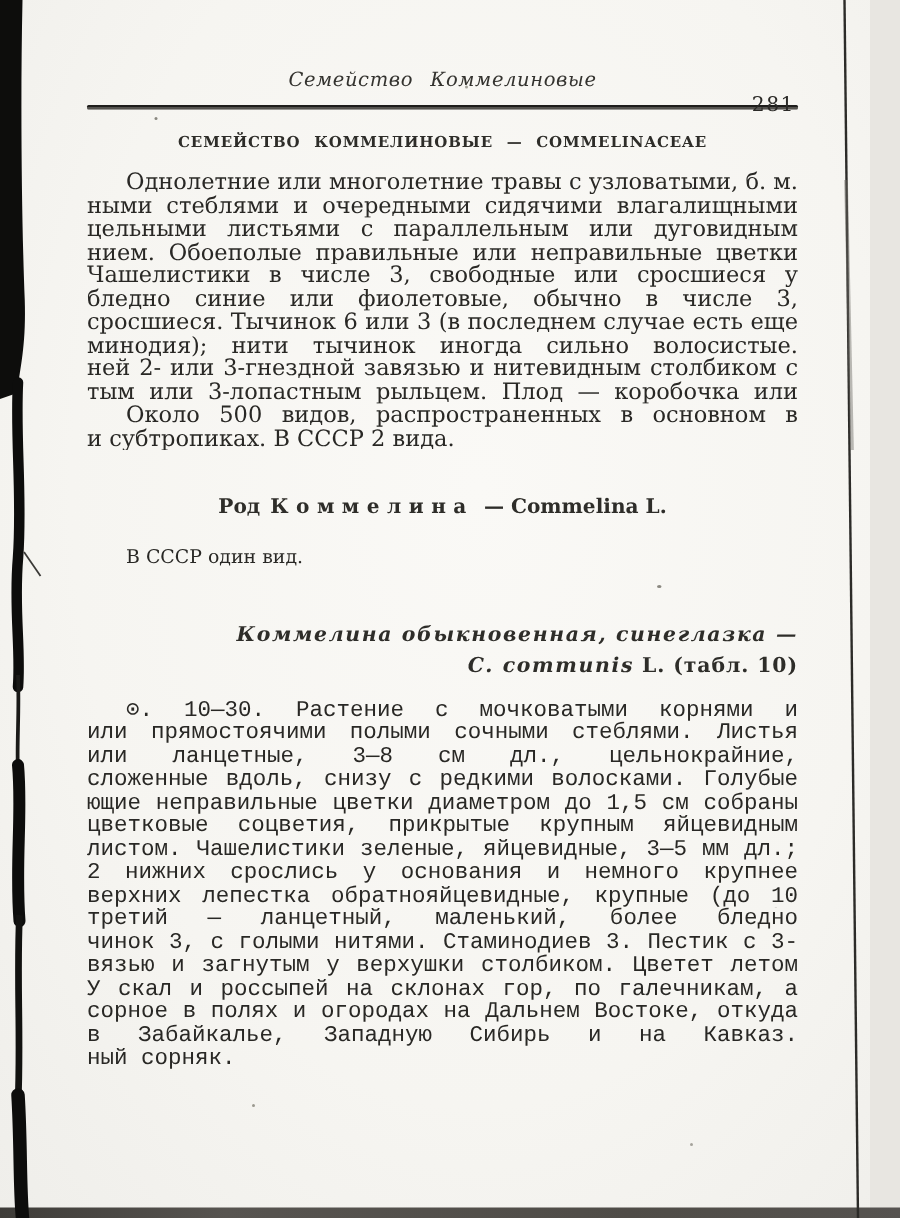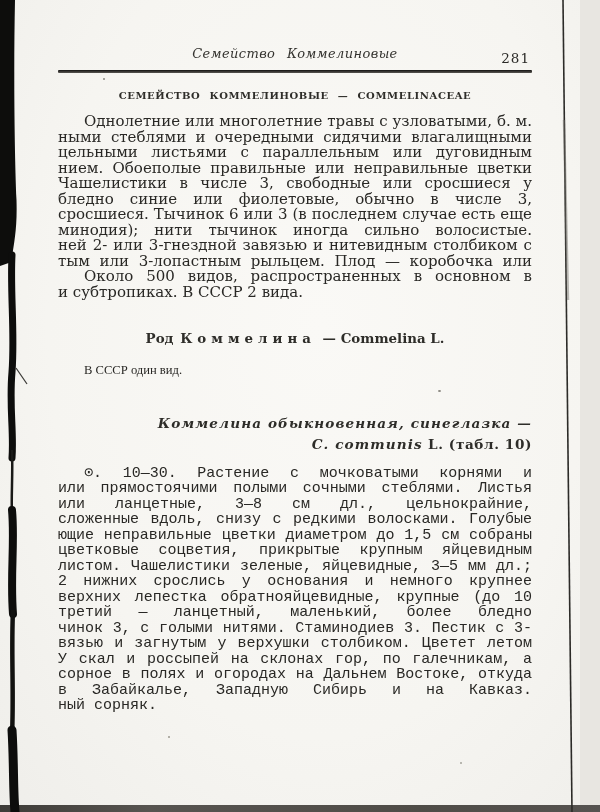--- a/index.html
+++ b/index.html
@@ -52,21 +52,21 @@
     text-align: center;
     font-style: italic;
     font-size: 13px;
     word-spacing: 7px;
     letter-spacing: 0.4px;
     color: #34332f;
   }
   .page-number {
     position: absolute;
     right: 2px;
-    top: 4px;
+    top: 16px;
     font-size: 13.5px;
     font-style: normal;
     letter-spacing: 1px;
     color: #2b2a27;
   }
   .head-rule {
     margin-top: 6px;
     height: 3px;
     background: linear-gradient(to bottom, #1e1d1b 0%, #1e1d1b 45%, #6b6964 60%, #383633 100%);
     border-radius: 1px;
@@ -101,21 +101,20 @@
     text-align: center;
     font-weight: bold;
     font-size: 13.4px;
     color: #2e2d29;
   }
   .genus-name { letter-spacing: 5px; margin: 0 2px; }
   .genus-note {
     margin-top: 17px;
     font-size: 12.6px;
     text-indent: 26px;
-    font-family: Liberation Serif, serif;
   }
   .species-heading {
     margin-top: 34px;
     text-align: right;
     font-weight: bold;
     font-style: italic;
     font-size: 13.6px;
     letter-spacing: 1.1px;
     line-height: 21px;
     color: #2e2d29;

